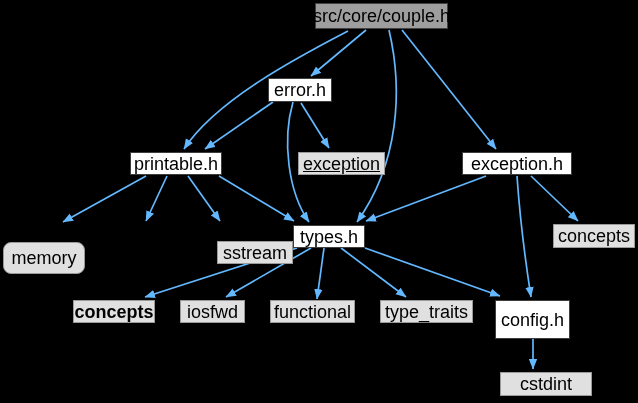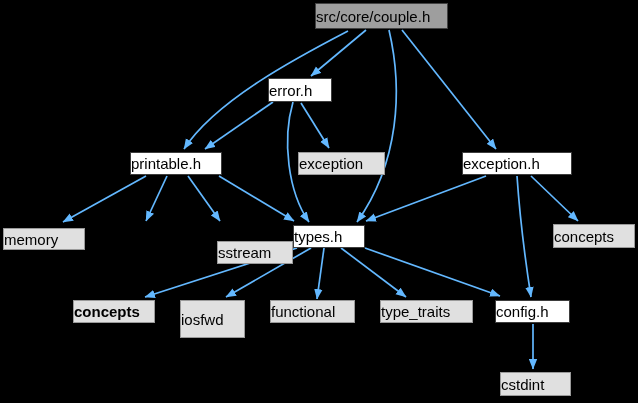--- a/index.html
+++ b/index.html
@@ -21,22 +21,22 @@
     left: 0;
     top: 0;
     width: 638px;
     height: 403px;
   }
   .node {
     position: absolute;
     box-sizing: border-box;
     display: flex;
     align-items: center;
-    justify-content: flex-start;
-    font-size: 15px;
+    justify-content: center;
+    font-size: 18px;
     line-height: 1;
     color: #000000;
     white-space: nowrap;
   }
   .node.main {
     background: #9e9e9e;
     border: 1.6px solid #424242;
   }
   .node.internal {
     background: #ffffff;
@@ -81,49 +81,49 @@
     </svg>
     <div class="node main" data-interactable="false" style="left: 315px; top: 3px; width: 133px; height: 26px;">
       <span data-interactable="false">src/core/couple.h</span>
     </div>
     <div class="node internal" data-interactable="true" style="left: 268px; top: 78px; width: 64px; height: 24px;">
       <span data-interactable="false">error.h</span>
     </div>
     <div class="node internal" data-interactable="true" style="left: 130px; top: 152px; width: 92px; height: 23px;">
       <span data-interactable="false">printable.h</span>
     </div>
-    <div class="node system" data-interactable="false" style="left: 298px; top: 152px; width: 87px; height: 23px;">
+    <div class="node system" data-interactable="false" style="left: 298px; top: 152px; width: 87px; height: 23px; text-decoration: underline;">
       <span data-interactable="false">exception</span>
     </div>
     <div class="node internal" data-interactable="true" style="left: 462px; top: 152px; width: 110px; height: 23px;">
       <span data-interactable="false">exception.h</span>
     </div>
-    <div class="node system" data-interactable="false" style="left: 3px; top: 228px; width: 82px; height: 22px;">
+    <div class="node system" data-interactable="false" style="left: 3px; top: 242px; width: 82px; height: 32px; border-radius: 8px;">
       <span data-interactable="false">memory</span>
     </div>
     <div class="node system" data-interactable="false" style="left: 197px; top: 241px; width: 76px; height: 23px; margin-left: 20px;">
       <span data-interactable="false">sstream</span>
     </div>
     <div class="node internal" data-interactable="true" style="left: 293px; top: 225px; width: 72px; height: 23px;">
       <span data-interactable="false">types.h</span>
     </div>
     <div class="node system" data-interactable="false" style="left: 553px; top: 224px; width: 82px; height: 24px;">
       <span data-interactable="false">concepts</span>
     </div>
     <div class="node system" data-interactable="false" style="left: 73px; top: 300px; width: 82px; height: 23px; font-weight: bold;">
       <span data-interactable="false">concepts</span>
     </div>
-    <div class="node system" data-interactable="false" style="left: 180px; top: 300px; width: 65px; height: 38px;">
+    <div class="node system" data-interactable="false" style="left: 180px; top: 300px; width: 65px; height: 23px;">
       <span data-interactable="false">iosfwd</span>
     </div>
     <div class="node system" data-interactable="false" style="left: 270px; top: 300px; width: 85px; height: 23px;">
       <span data-interactable="false">functional</span>
     </div>
     <div class="node system" data-interactable="false" style="left: 380px; top: 300px; width: 93px; height: 23px;">
       <span data-interactable="false">type_traits</span>
     </div>
-    <div class="node internal" data-interactable="true" style="left: 495px; top: 300px; width: 75px; height: 23px;">
+    <div class="node internal" data-interactable="true" style="left: 495px; top: 300px; width: 75px; height: 39px;">
       <span data-interactable="false">config.h</span>
     </div>
-    <div class="node system" data-interactable="false" style="left: 500px; top: 372px; width: 71px; height: 24px;">
+    <div class="node system" data-interactable="false" style="left: 500px; top: 372px; width: 92px; height: 24px;">
       <span data-interactable="false">cstdint</span>
     </div>
   </div>
 
 </body></html>

